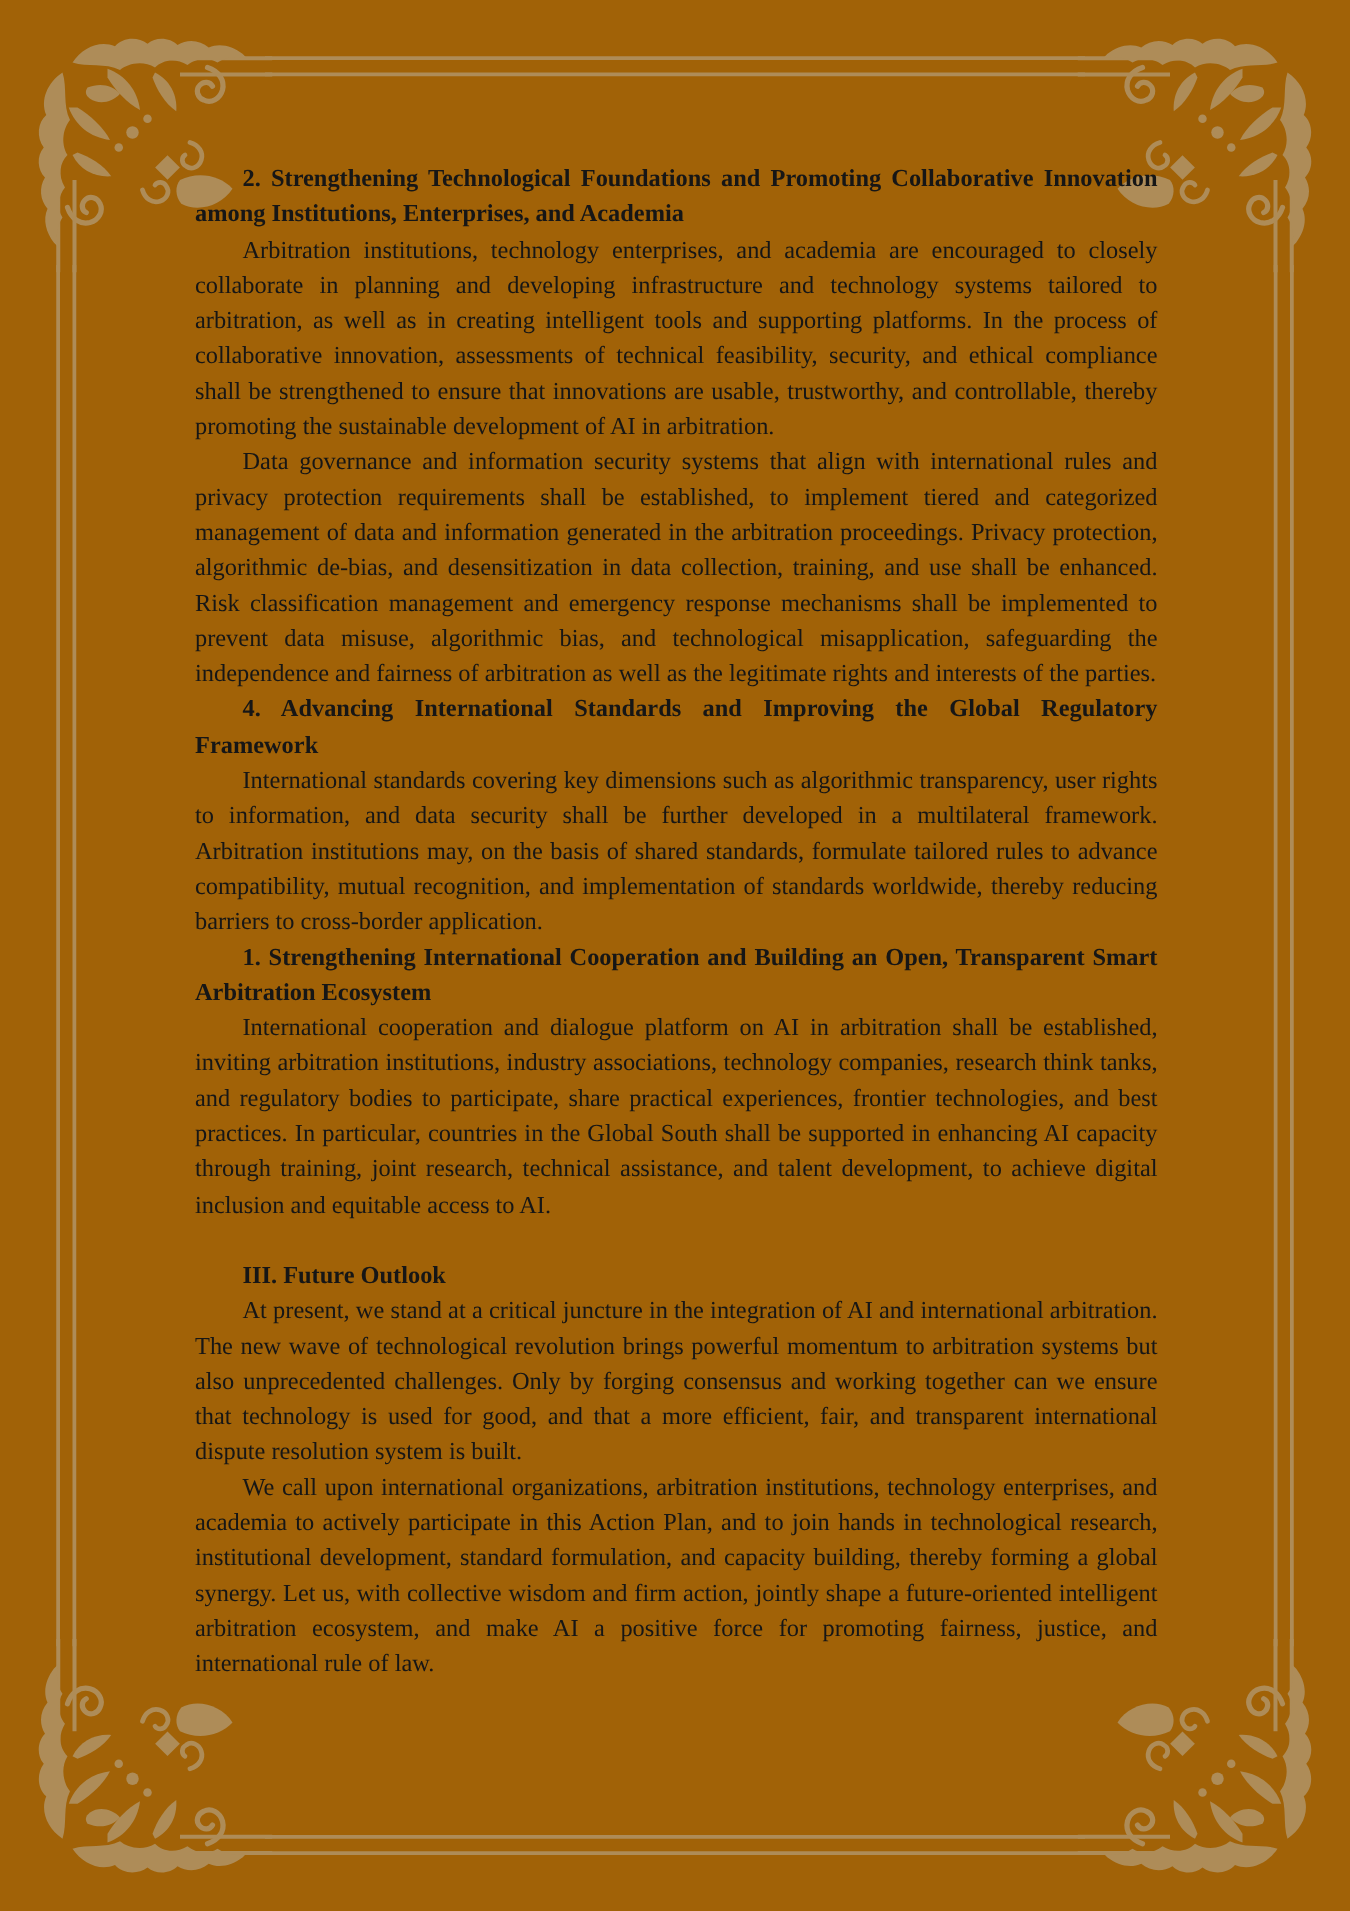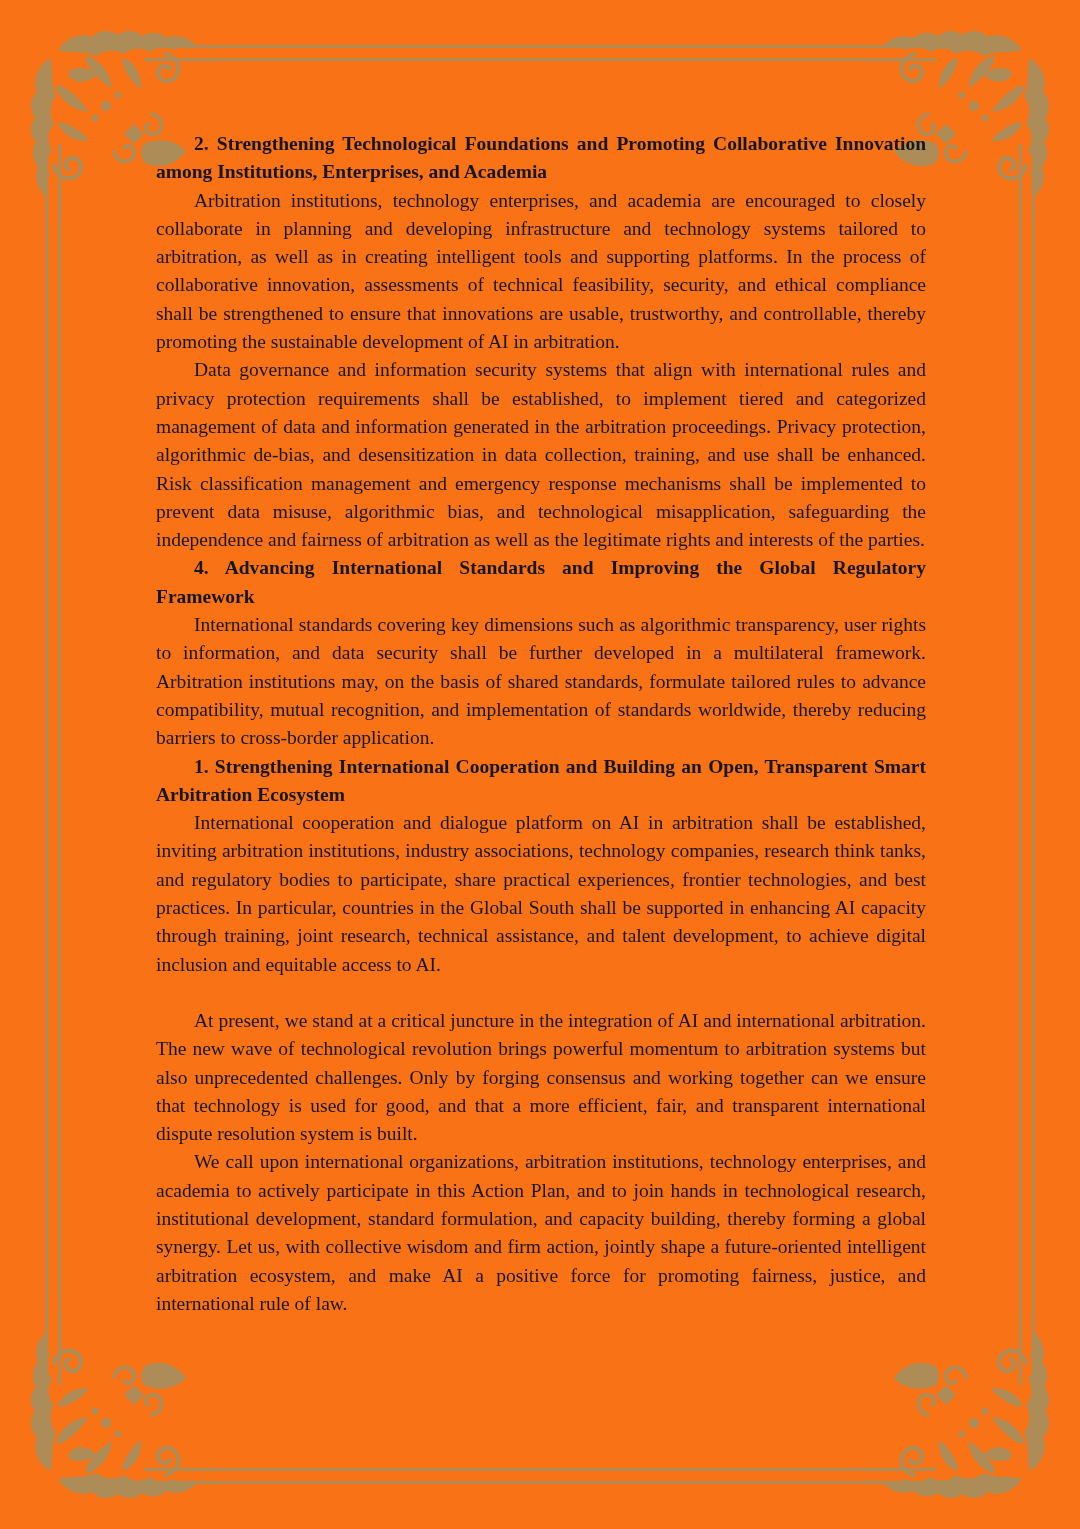--- a/index.html
+++ b/index.html
@@ -5,21 +5,21 @@
   :root { --gold: #ae8c58; --ink: #161616; }
   * { margin: 0; padding: 0; box-sizing: border-box; }
   html, body { width: 1080px; height: 1529px; }
   body {
     background: #ffffff;
     font-family: "Liberation Serif", serif;
     color: var(--ink);
     position: relative;
     overflow: hidden;
   }
-  .page { position: absolute; inset: 0; background: #f97316; }
+  .page { position: absolute; inset: 0; background: #a16207; }
 
   
   .frame-line { position: absolute; background: var(--gold); }
   .h-line { height: 3px; left: 212px; right: 212px; }
   .v-line { width: 3px; top: 212px; bottom: 212px; }
   .h-outer-top    { top: 45px; }
   .h-inner-top    { top: 58px; }
   .h-outer-bottom { bottom: 45px; }
   .h-inner-bottom { bottom: 58px; }
   .v-outer-left   { left: 45px; }
@@ -110,17 +110,18 @@
 
   <div class="content">
     <div class="heading">2. Strengthening Technological Foundations and Promoting Collaborative Innovation among Institutions, Enterprises, and Academia</div>
     <div class="para">Arbitration institutions, technology enterprises, and academia are encouraged to closely collaborate in planning and developing infrastructure and technology systems tailored to arbitration, as well as in creating intelligent tools and supporting platforms. In the process of collaborative innovation, assessments of technical feasibility, security, and ethical compliance shall be strengthened to ensure that innovations are usable, trustworthy, and controllable, thereby promoting the sustainable development of AI in arbitration.</div>
     <div class="para">Data governance and information security systems that align with international rules and privacy protection requirements shall be established, to implement tiered and categorized management of data and information generated in the arbitration proceedings. Privacy protection, algorithmic de-bias, and desensitization in data collection, training, and use shall be enhanced. Risk classification management and emergency response mechanisms shall be implemented to prevent data misuse, algorithmic bias, and technological misapplication, safeguarding the independence and fairness of arbitration as well as the legitimate rights and interests of the parties.</div>
     <div class="heading">4. Advancing International Standards and Improving the Global Regulatory Framework</div>
     <div class="para">International standards covering key dimensions such as algorithmic transparency, user rights to information, and data security shall be further developed in a multilateral framework. Arbitration institutions may, on the basis of shared standards, formulate tailored rules to advance compatibility, mutual recognition, and implementation of standards worldwide, thereby reducing barriers to cross-border application.</div>
     <div class="heading">1. Strengthening International Cooperation and Building an Open, Transparent Smart Arbitration Ecosystem</div>
     <div class="para">International cooperation and dialogue platform on AI in arbitration shall be established, inviting arbitration institutions, industry associations, technology companies, research think tanks, and regulatory bodies to participate, share practical experiences, frontier technologies, and best practices. In particular, countries in the Global South shall be supported in enhancing AI capacity through training, joint research, technical assistance, and talent development, to achieve digital inclusion and equitable access to AI.</div>
     <div class="spacer"></div>
+    <div class="heading">III. Future Outlook</div>
     <div class="para">At present, we stand at a critical juncture in the integration of AI and international arbitration. The new wave of technological revolution brings powerful momentum to arbitration systems but also unprecedented challenges. Only by forging consensus and working together can we ensure that technology is used for good, and that a more efficient, fair, and transparent international dispute resolution system is built.</div>
     <div class="para">We call upon international organizations, arbitration institutions, technology enterprises, and academia to actively participate in this Action Plan, and to join hands in technological research, institutional development, standard formulation, and capacity building, thereby forming a global synergy. Let us, with collective wisdom and firm action, jointly shape a future-oriented intelligent arbitration ecosystem, and make AI a positive force for promoting fairness, justice, and international rule of law.</div>
   </div>
 
 </div>
 
 </body></html>

